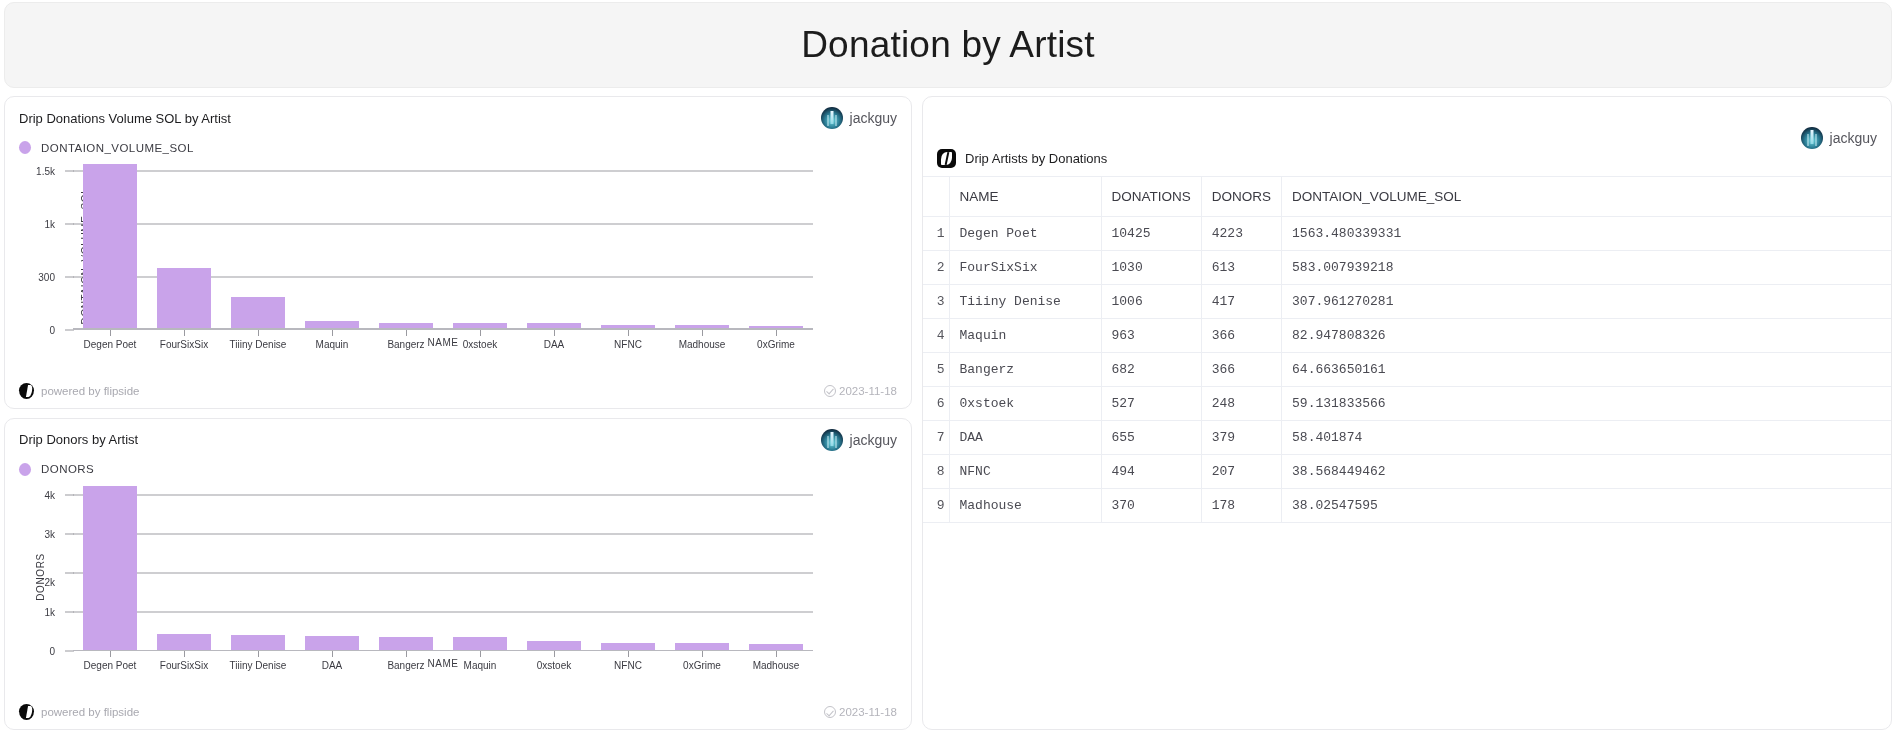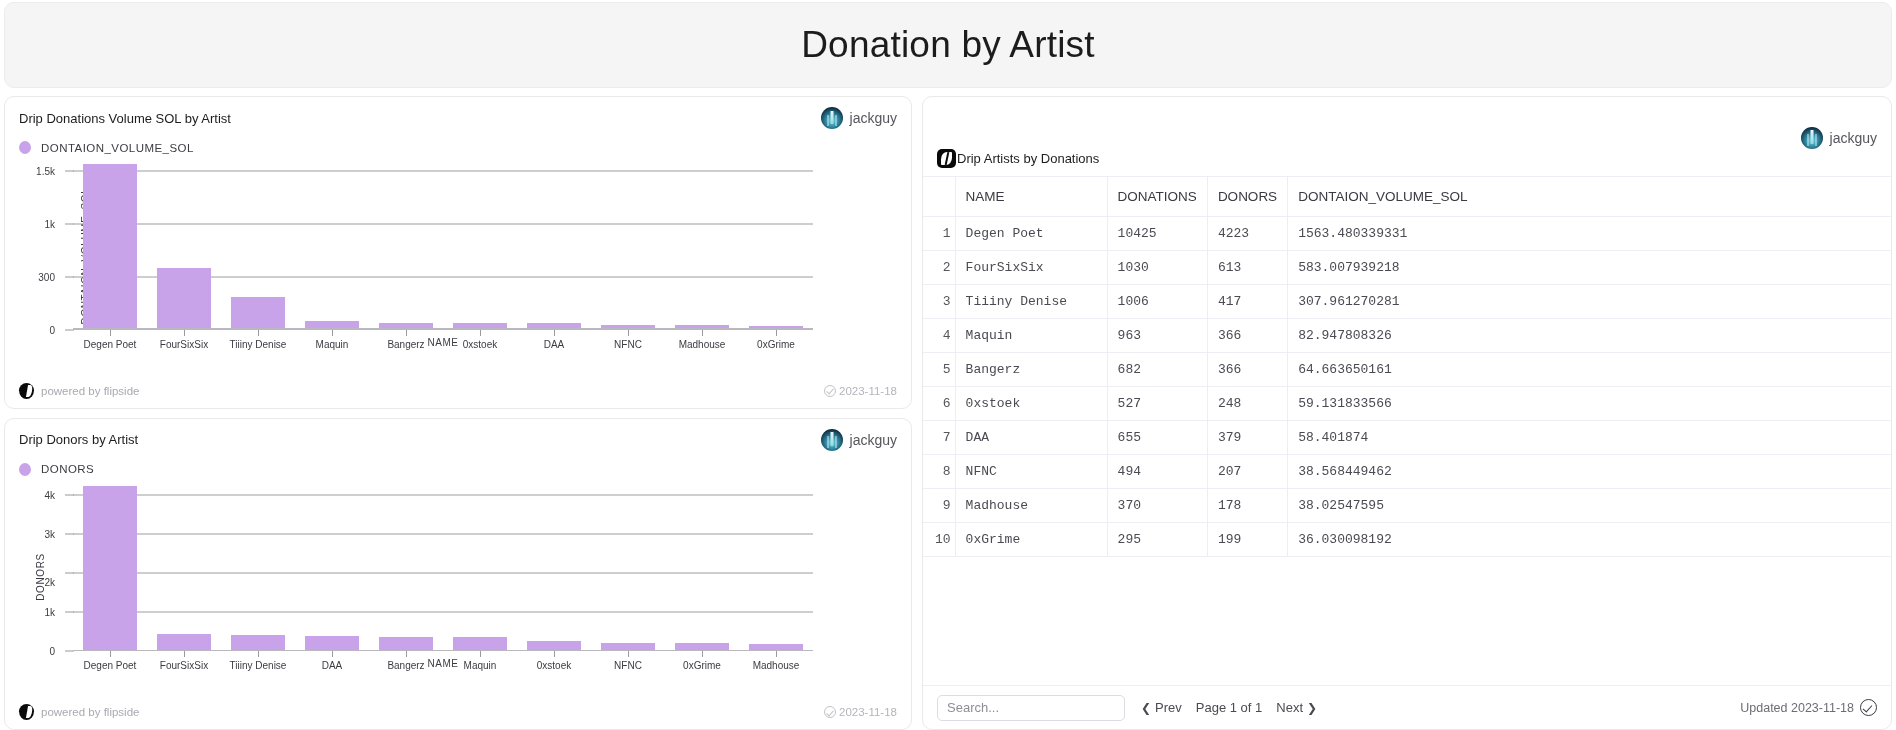--- a/index.html
+++ b/index.html
@@ -147,21 +147,21 @@
     width: 3px; height: 6px; border: solid #c3c3c9;
     border-width: 0 1.4px 1.4px 0; transform: rotate(42deg);
   }
 
   
   .table-card { height: 100%; display: flex; flex-direction: column; }
   .table-head-bar {
     display: flex; align-items: center; justify-content: space-between;
     padding: 10px 14px 8px 14px;
   }
-  .table-title-wrap { display: flex; align-items: center; gap: 1px; margin-top: 42px; }
+  .table-title-wrap { display: flex; align-items: center; gap: 9px; margin-top: 42px; }
   .flip-square {
     width: 19px; height: 19px; border-radius: 5px; background: #0a0a0a;
     position: relative; flex: none;
   }
   .flip-square::after {
     content: ""; position: absolute; left: 4px; top: 3px; width: 11px; height: 13px;
     background: #fff; border-radius: 55% 8% 55% 8%;
   }
   .flip-square::before {
     content: ""; position: absolute; left: 9px; top: 3px; width: 2px; height: 13px;
@@ -550,46 +550,21 @@
                   <td class="c-dnr">207</td>
                   <td class="c-vol">38.568449462</td>
                 </tr>
                 <tr>
                   <td class="c-idx">9</td>
                   <td class="c-name">Madhouse</td>
                   <td class="c-don">370</td>
                   <td class="c-dnr">178</td>
                   <td class="c-vol">38.02547595</td>
                 </tr>
-                <tr>
-                  <td class="c-idx">10</td>
-                  <td class="c-name">0xGrime</td>
-                  <td class="c-don">295</td>
-                  <td class="c-dnr">199</td>
-                  <td class="c-vol">36.030098192</td>
-                </tr>
               </tbody>
           </table>
         </div>
 
-        <div class="tbl-foot">
-          <input class="search-box" placeholder="Search..." style="">
-          <div class="pager">
-            <span class="pager-btn">
-              <span class="chev">❮</span>
-              <span>Prev</span>
-            </span>
-            <span>Page 1 of 1</span>
-            <span class="pager-btn">
-              <span>Next</span>
-              <span class="chev">❯</span>
-            </span>
-          </div>
-          <div class="updated">
-            <span>Updated 2023-11-18</span>
-            <span class="check-circle dark"></span>
-          </div>
-        </div>
       </div>
     </div>
 
   </div>
 </div>
 
 </body></html>

